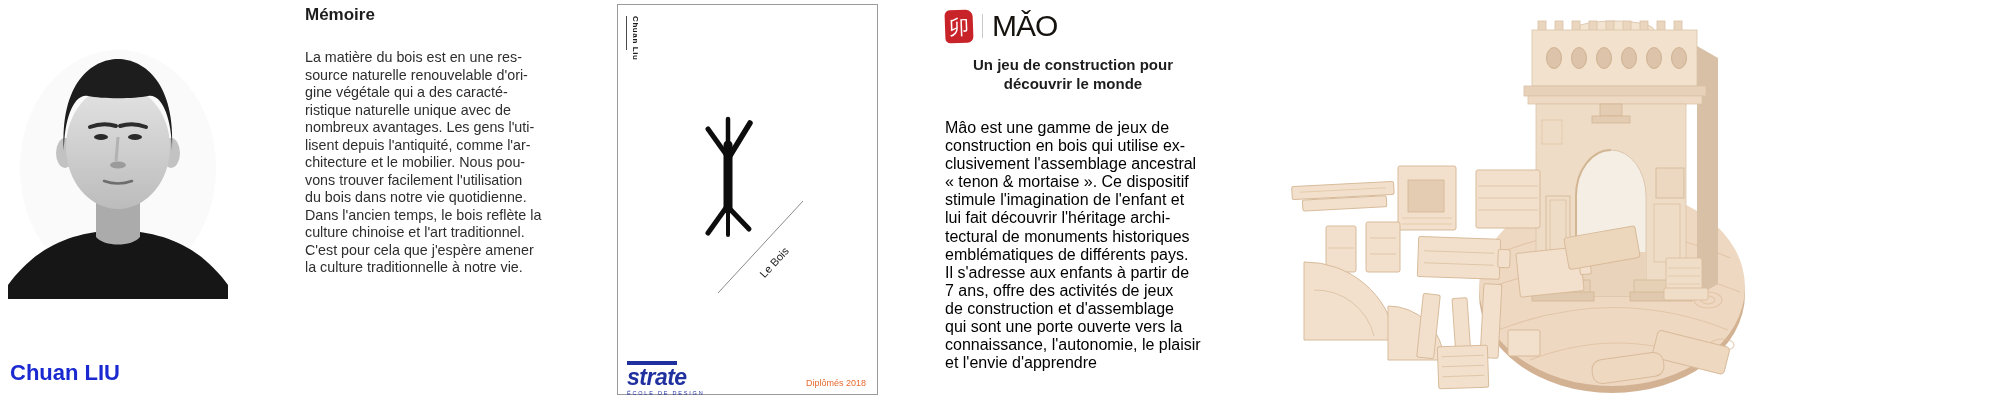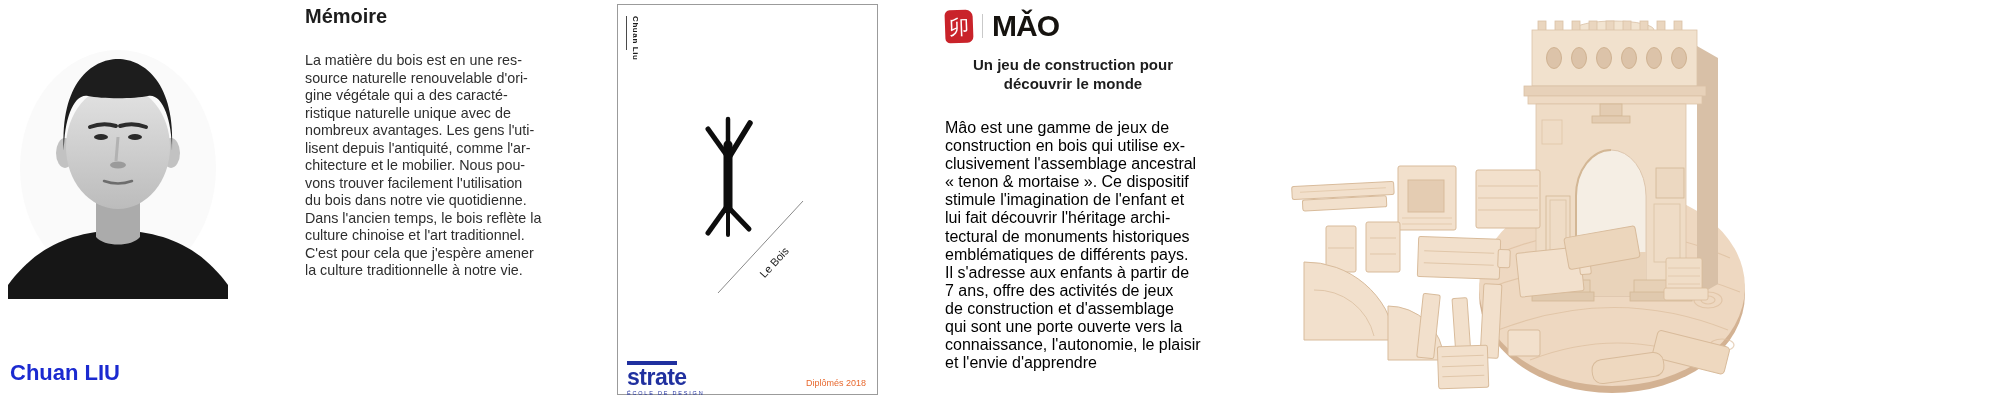--- a/index.html
+++ b/index.html
@@ -7,43 +7,43 @@
   .canvas{position:relative;width:2000px;height:400px;background:#fff;}
   .pre{white-space:pre-line;margin-top:20px;}
 
   
   .portrait{position:absolute;left:8px;top:33px;width:220px;height:266px;}
   .portrait svg{display:block;width:100%;height:100%;}
   .profile-name{position:absolute;left:10px;top:360px;font-size:22px;font-weight:bold;color:#1b2ad0;letter-spacing:0;}
 
   
   .memoire{position:absolute;left:305px;top:5px;width:252px;}
-  .memoire-title{font-size:20px;font-weight:bold;color:#1d1d1d;margin:0 0 24px 0;}
+  .memoire-title{font-size:17px;font-weight:bold;color:#1d1d1d;margin:0 0 24px 0;}
   .memoire-body{font-size:14.3px;line-height:17.5px;color:#2e2e2e;}
 
   
   .poster{position:absolute;left:617px;top:4px;width:259px;height:389px;border:1px solid #9b9b9b;background:#fff;}
   .poster-author-wrap{position:absolute;left:8px;top:11px;display:flex;gap:4px;}
   .poster-author-rule{width:1px;height:34px;background:#4a4a4a;}
   .poster-author{writing-mode:vertical-rl;font-size:8px;letter-spacing:0.6px;color:#1c1c1c;font-weight:bold;}
   .tree-glyph{position:absolute;left:80px;top:100px;width:60px;height:134px;}
   .poster-diag{position:absolute;left:92px;top:186px;width:120px;height:120px;}
   .strate-block{position:absolute;left:9px;top:356px;width:80px;}
   .strate-bar{width:50px;height:3.5px;background:#20309f;margin-bottom:2px;}
-  .strate-word{font-size:23px;font-weight:bold;color:#20309f;letter-spacing:-0.5px;line-height:21px;}
+  .strate-word{font-size:23px;font-weight:bold;color:#20309f;letter-spacing:-0.5px;line-height:21px;font-style:italic;}
   .strate-sub{font-size:5.5px;letter-spacing:1.8px;color:#20309f;margin-top:2px;}
   .poster-edition{position:absolute;right:11px;bottom:6px;font-size:9px;color:#e8692f;padding-left:24px;}
 
   
   .mao{position:absolute;left:945px;top:8px;width:256px;}
   .mao-logo-row{display:flex;align-items:center;height:36px;margin-bottom:11px;}
   .mao-stamp{width:28px;height:33px;background:#c9232a;border-radius:5px 7px 6px 5px;display:flex;align-items:center;justify-content:center;transform:rotate(-2deg);}
   .mao-stamp span{color:#fff;font-size:20px;line-height:1;}
   .mao-logo-divider{width:1px;height:24px;background:#c9c9c9;margin:0 9px;}
-  .mao-brand{font-size:30px;font-weight:700;color:#16130f;letter-spacing:-1px;}
+  .mao-brand{font-size:30px;font-weight:400;color:#16130f;letter-spacing:-1px;}
   .mao-heading{font-size:15px;font-weight:bold;line-height:19px;color:#1d1d1d;margin:0 0 26px 0;text-align:center;}
   .mao-body{font-size:16px;line-height:18.1px;color:#000000;}
 
   
   .render{position:absolute;left:1270px;top:0;width:710px;height:400px;}
   .render svg{display:block;width:100%;height:100%;}
 </style>
 </head>
 <body>
 

